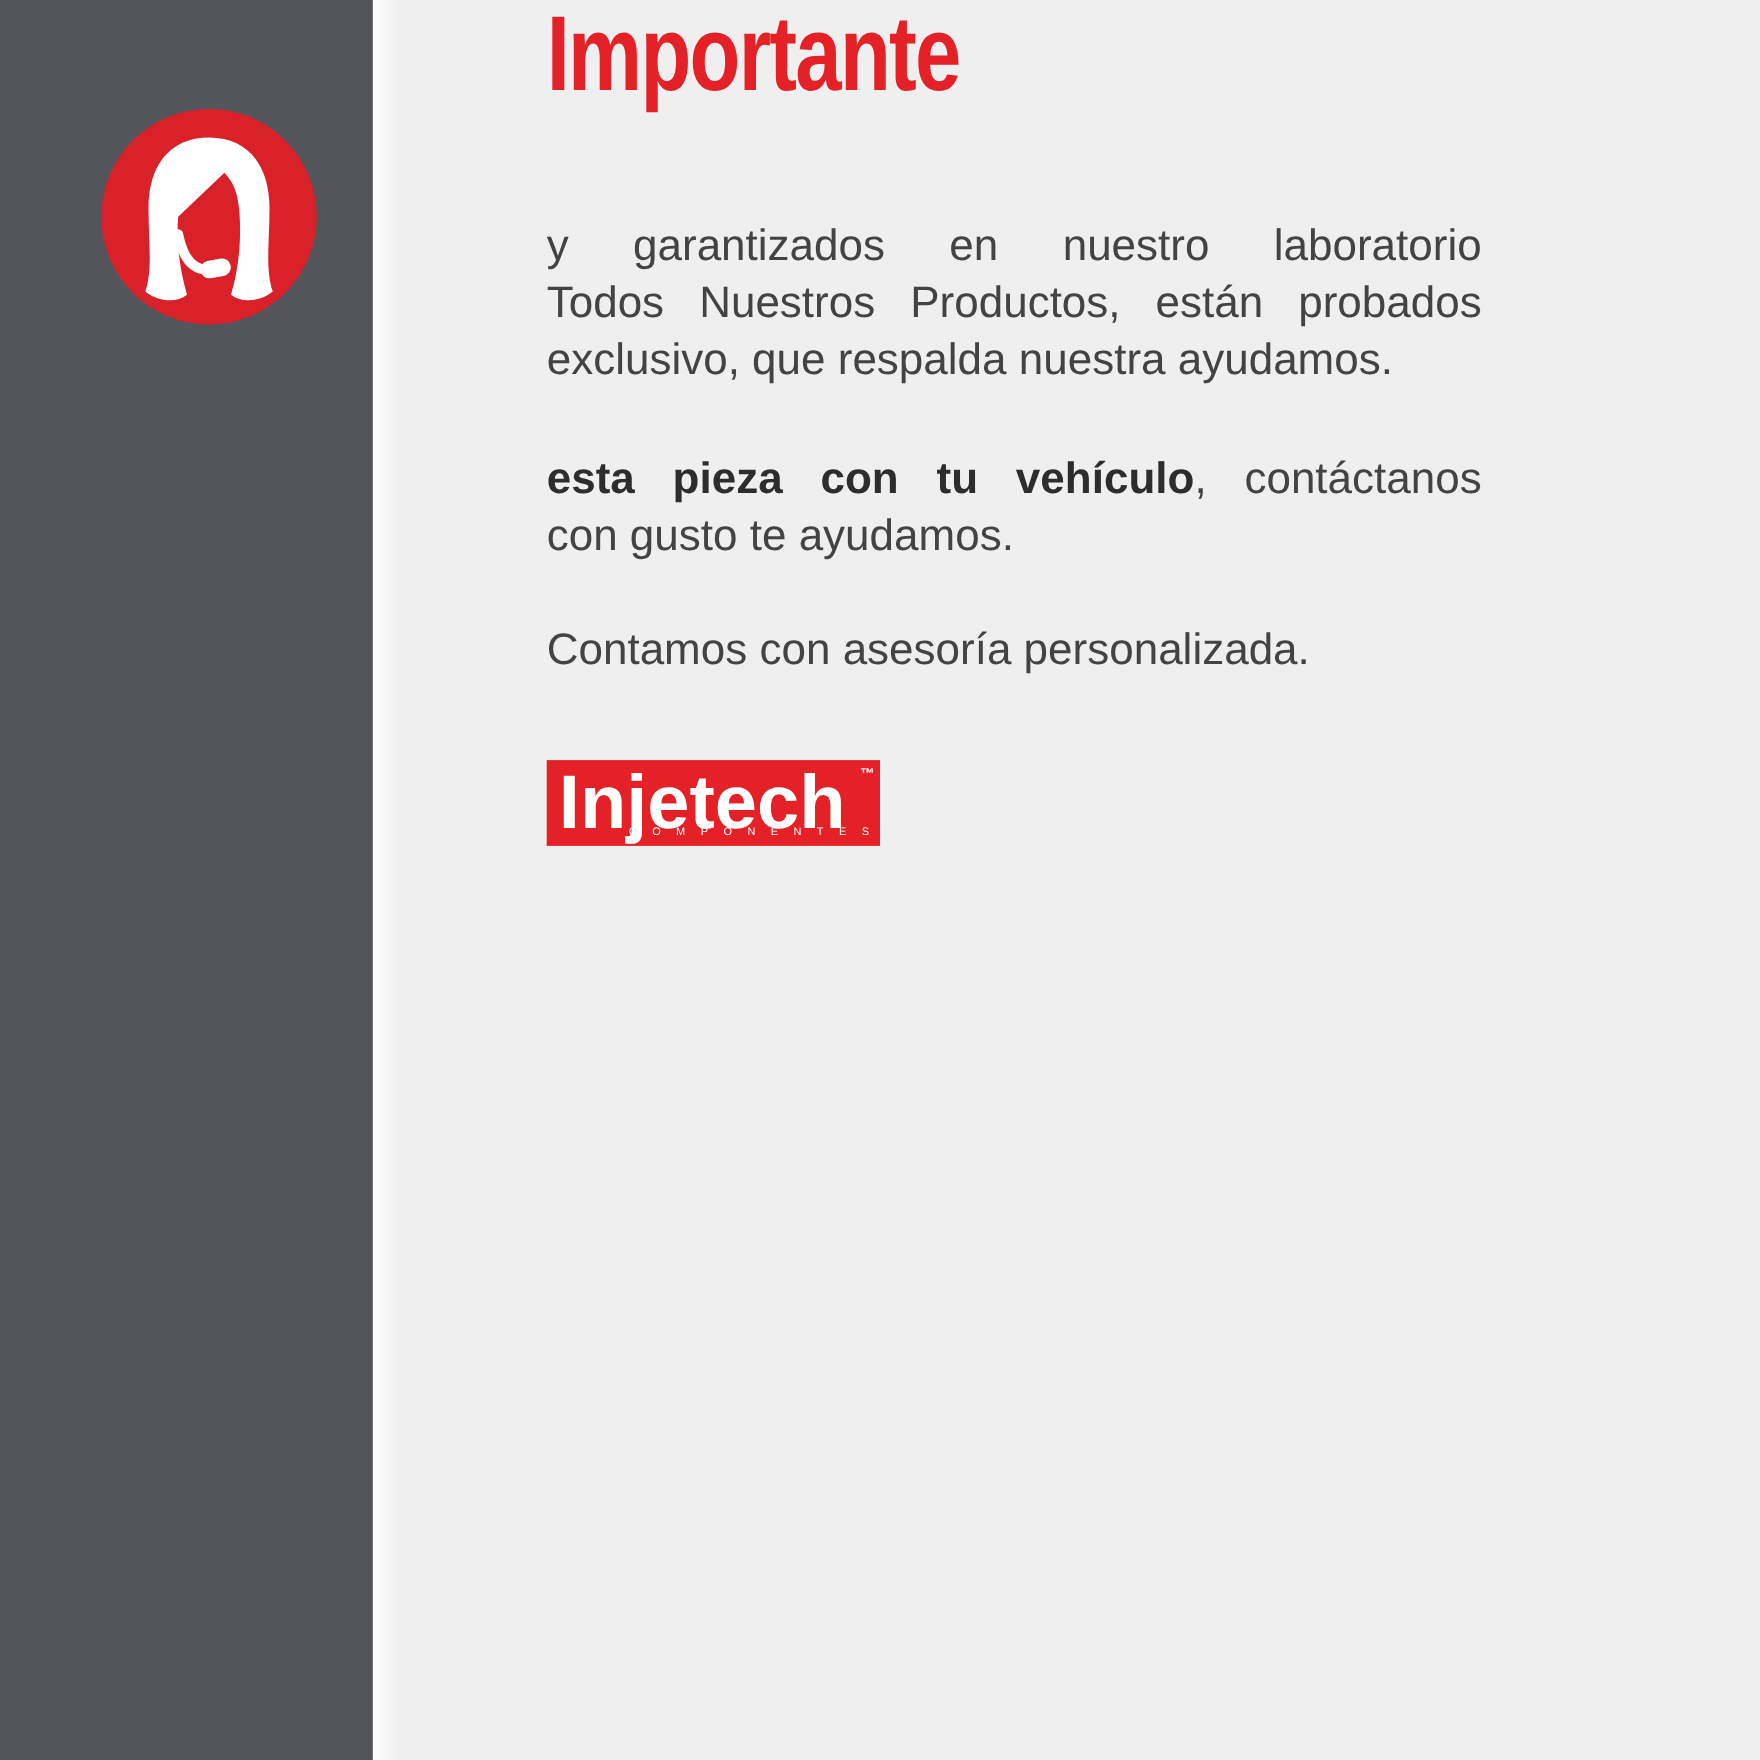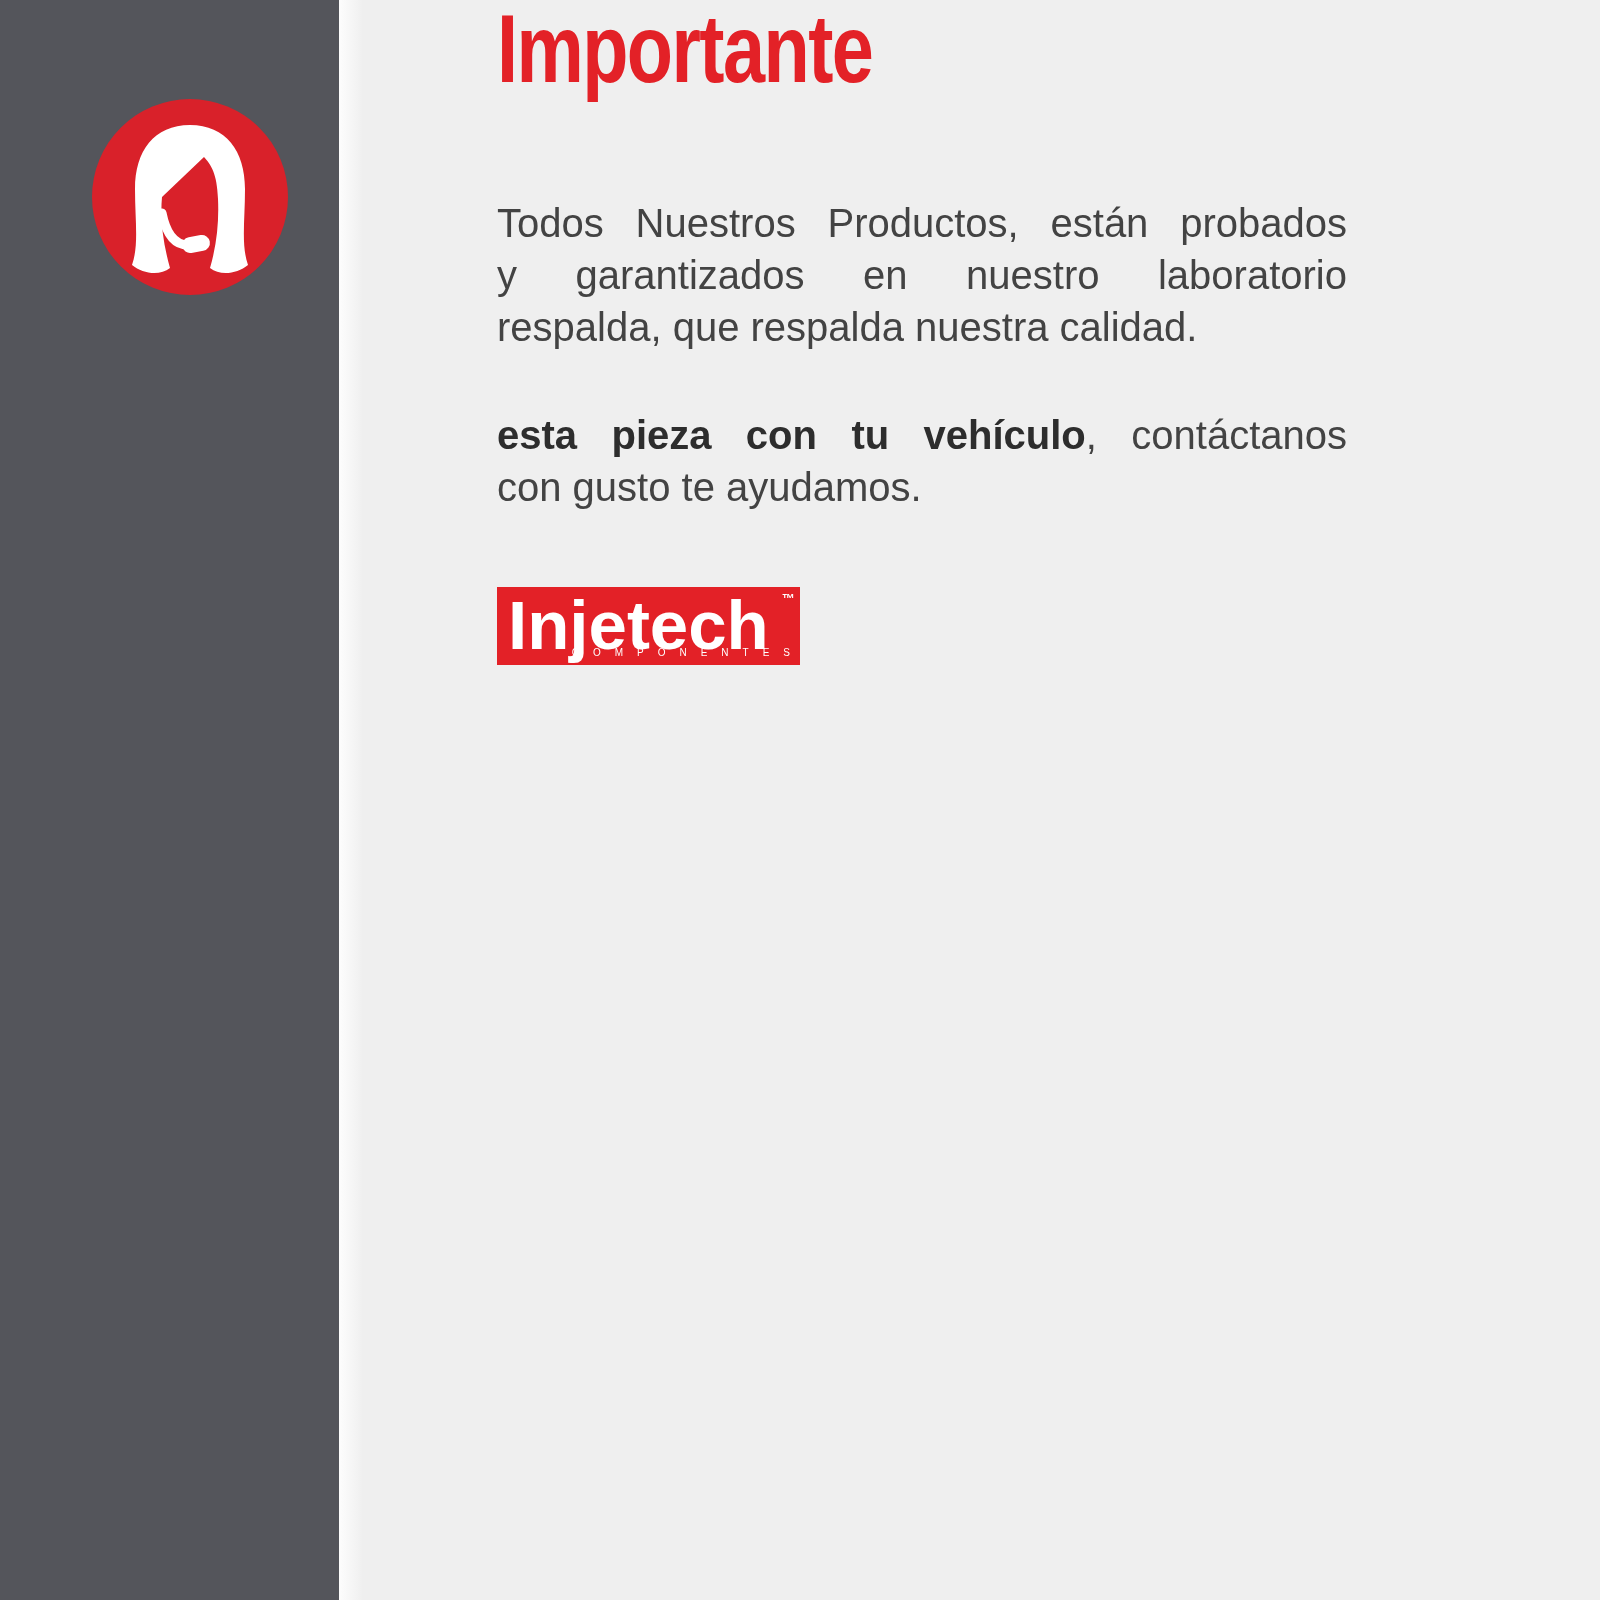--- a/index.html
+++ b/index.html
@@ -103,32 +103,33 @@
     <rect x="92" y="139" width="28" height="16" rx="8" fill="#ffffff" transform="rotate(-10 106 147)"></rect>
   </svg>
 </div>
 
 <div class="content">
   <div class="text-col">
 
     <h1 class="heading">Importante</h1>
 
     <div class="para para1">
+      <div class="para-line jline">y garantizados en nuestro laboratorio</div>
       <div class="para-line jline">Todos Nuestros Productos, están probados</div>
-      <div class="para-line jline">y garantizados en nuestro laboratorio</div>
-      <div class="para-line lastline">respalda, que respalda nuestra calidad.</div>
+      <div class="para-line lastline">exclusivo, que respalda nuestra ayudamos.</div>
     </div>
 
     <div class="para para2">
       <div class="para-line jline">
         <span class="bold">esta pieza con tu vehículo</span><span>, contáctanos</span>
       </div>
       <div class="para-line lastline">con gusto te ayudamos.</div>
     </div>
 
+    <p class="para para3">Contamos con asesoría personalizada.</p>
 
     <div class="logo-box">
       <div class="logo-brand">
         <span>Inje</span><span class="light">tech</span>
       </div>
       <div class="logo-tm">™</div>
       <div class="logo-sub">COMPONENTES</div>
     </div>
 
   </div>

